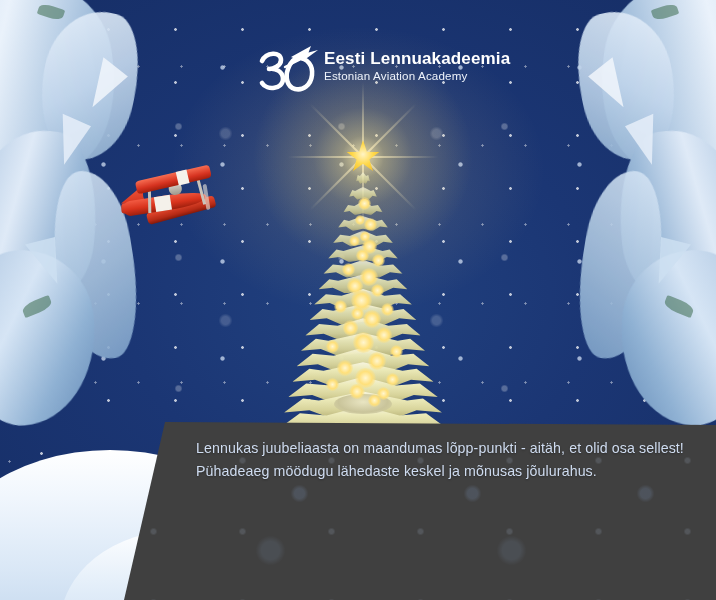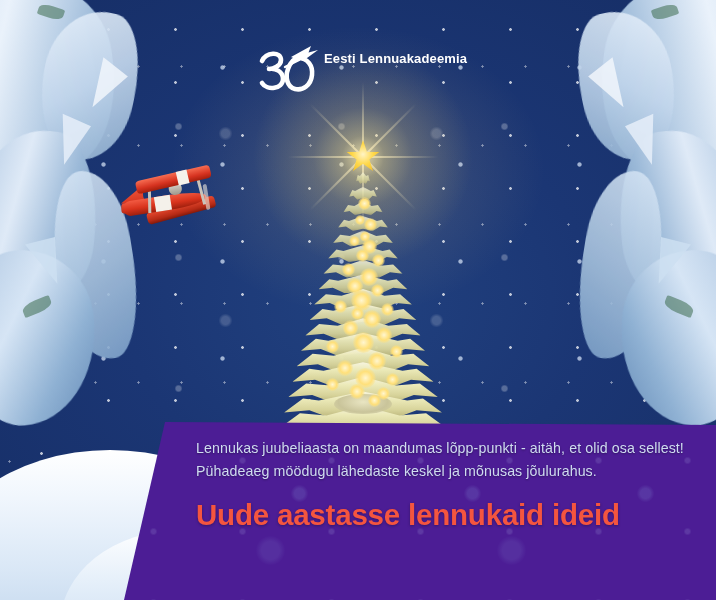--- a/index.html
+++ b/index.html
@@ -167,21 +167,21 @@
     background:linear-gradient(180deg,#e7e3da 0%, #9e988c 100%);
   }
   .prop{
     position:absolute;left:86px;top:24px;width:4px;height:26px;border-radius:2px;
     background:rgba(235,230,220,.6);
   }
 
   
   .banner{
     position:absolute;left:0;right:0;top:415px;height:185px;
-    background:#4c1d95;
+    background:#404040;
     clip-path:polygon(165px 7px, 716px 10px, 716px 185px, 124px 185px);
     box-shadow:0 -2px 14px rgba(0,0,0,.22);
   }
   .banner-bokeh{position:absolute;inset:0;pointer-events:none;opacity:.55;
     background-image:
       radial-gradient(circle, rgba(150,185,235,.30) 0 5px, rgba(150,185,235,0) 9px),
       radial-gradient(circle, rgba(160,195,240,.20) 0 9px, rgba(160,195,240,0) 15px),
       radial-gradient(circle, rgba(200,220,250,.26) 0 2px, rgba(200,220,250,0) 4px);
     background-size:173px 121px, 241px 167px, 89px 71px;
     background-position:40px 18px, 150px 52px, 20px 10px;
@@ -198,21 +198,21 @@
     text-shadow:0 1px 3px rgba(0,0,0,.3);
   }
   .hl-line{display:block;}
   .hl-line.l2{text-align:right;}
 
   
   .logo{position:absolute;left:258px;top:44px;width:215px;height:52px;}
   .logo-mark{position:absolute;left:0;top:0;width:62px;height:52px;}
   .logo-text{position:absolute;left:66px;top:5px;}
   .logo-title{
-    color:#ffffff;font-size:13px;font-weight:bold;line-height:19px;
+    color:#ffffff;font-size:17px;font-weight:bold;line-height:19px;
     letter-spacing:.15px;white-space:nowrap;
   }
   .logo-sub{
     color:#eef3fb;font-size:11.6px;font-weight:400;line-height:14px;
     letter-spacing:.15px;white-space:nowrap;margin-top:1px;
   }
 </style>
 </head>
 <body>
 
@@ -337,26 +337,26 @@
         <g fill="none" stroke="#ffffff" stroke-linecap="round" stroke-linejoin="round">
           <path d="M4 17 C8 8, 23 7, 23 16 C23 22, 15 25, 11 25 C17 24, 25 27, 25 35 C25 45, 9 47, 4 39" stroke-width="4.6"></path>
           <path d="M40 14 C50 14, 55 22, 54 31 C53 41, 45 47, 37 45 C29 43, 27 33, 30 25 C32.5 18, 36 14.5, 40 14" stroke-width="4.6"></path>
         </g>
         <path d="M33 13 L53 2 L50.5 8.5 L60 6 L49 14 L40 16 Z" fill="#ffffff"></path>
         <path d="M27 23 L41 16" stroke="#ffffff" stroke-width="2.4" stroke-linecap="round"></path>
       </svg>
     </div>
     <div class="logo-text">
       <div class="logo-title">Eesti Lennuakadeemia</div>
+      <div class="logo-sub">Estonian Aviation Academy</div>
     </div>
   </div>
 
   <div class="banner">
     <div class="banner-bokeh"></div>
     <div class="banner-inner">
       <p class="greeting">Lennukas juubeliaasta on maandumas lõpp-punkti - aitäh, et olid osa sellest! Pühadeaeg möödugu lähedaste keskel ja mõnusas jõulurahus.</p>
       <p class="headline">
-        <span class="hl-line l1">Uude aastasse lennukaid ideid</span>
       </p>
     </div>
   </div>
 
 </div>
 
 </body></html>

